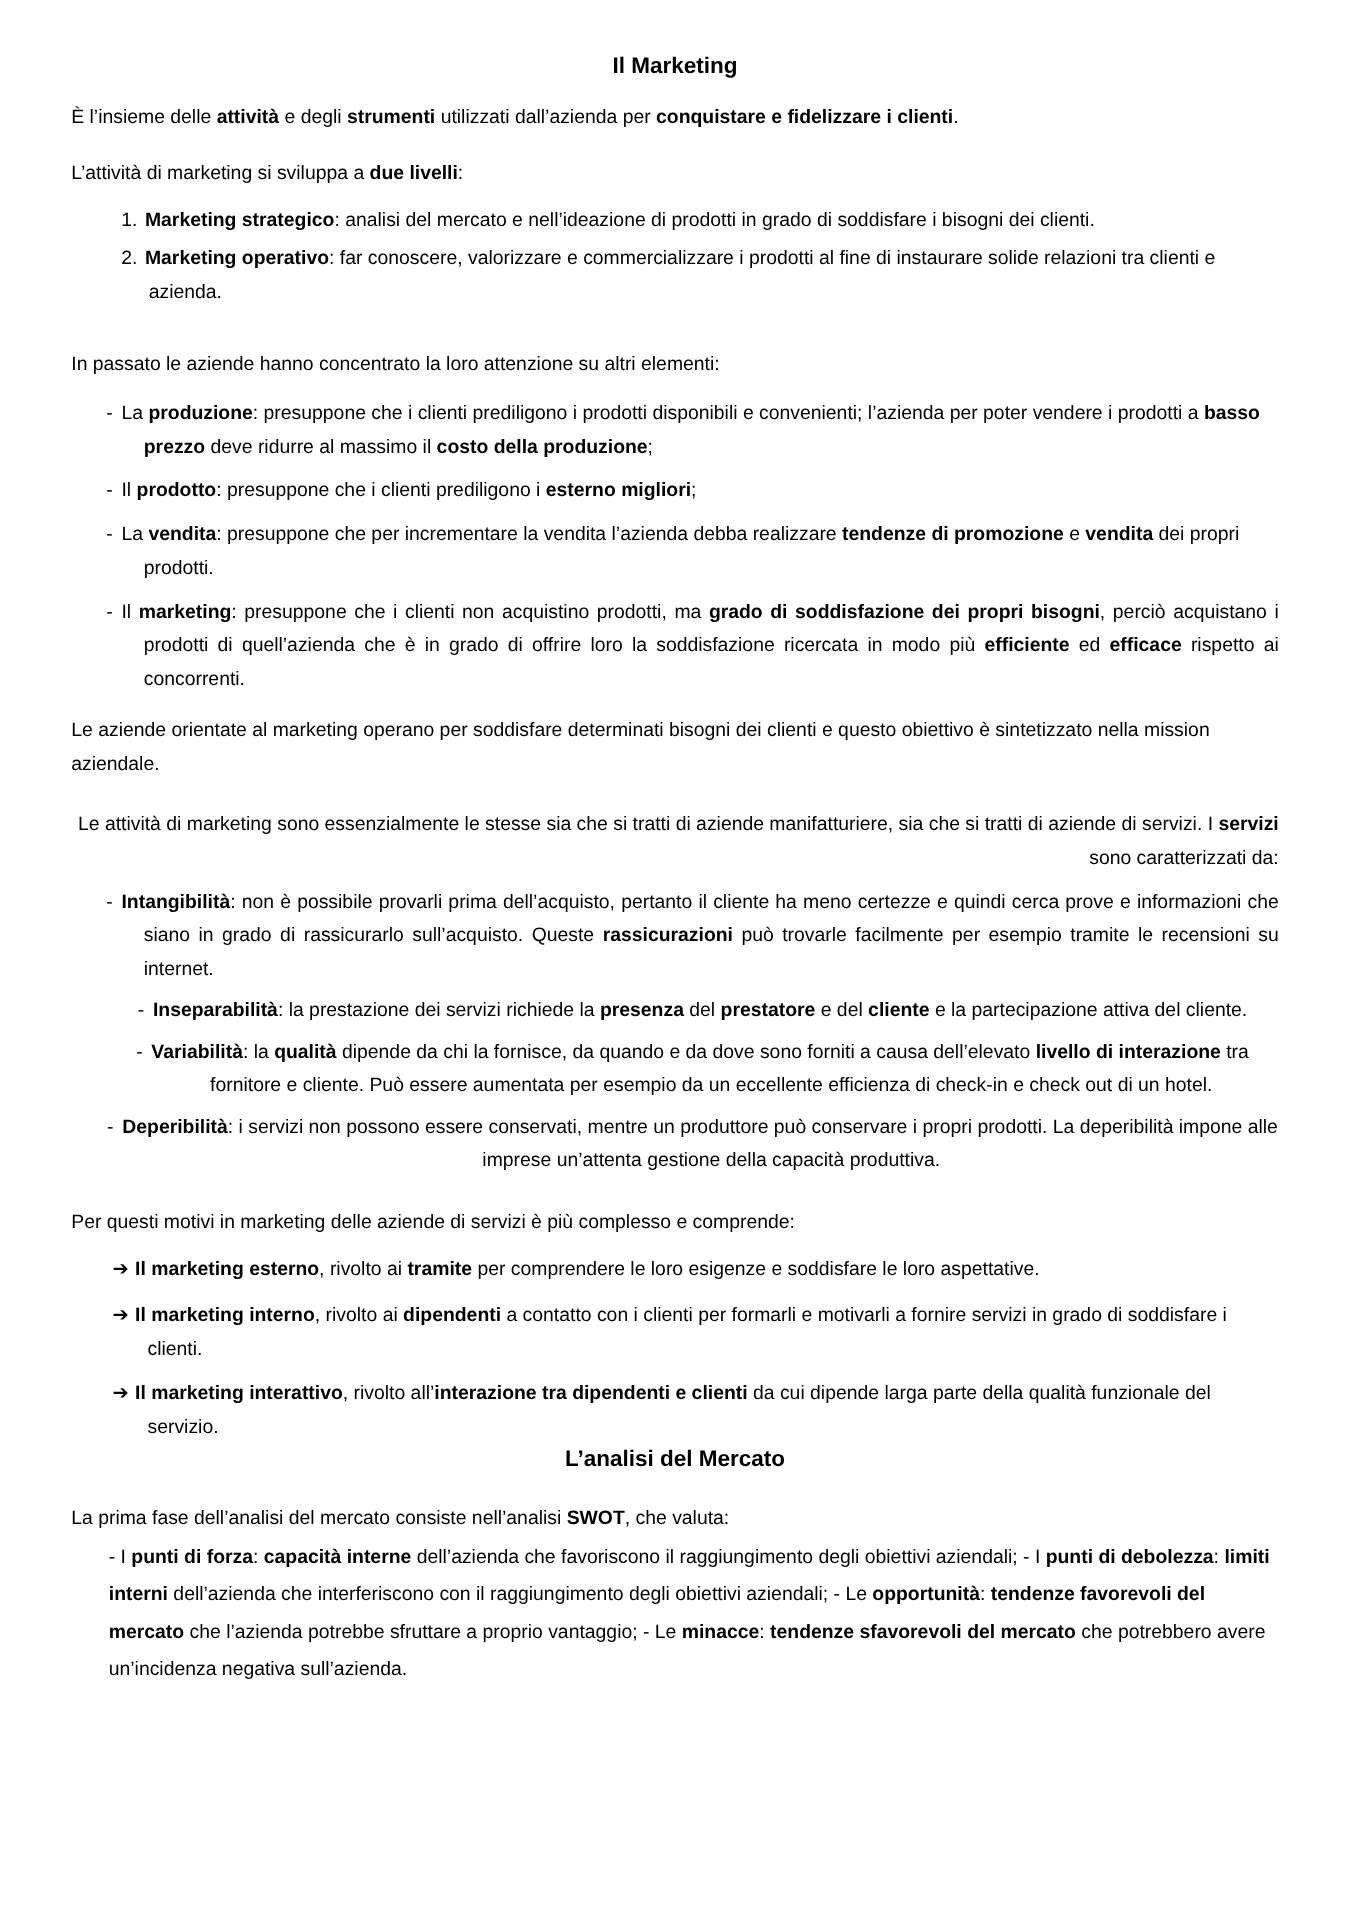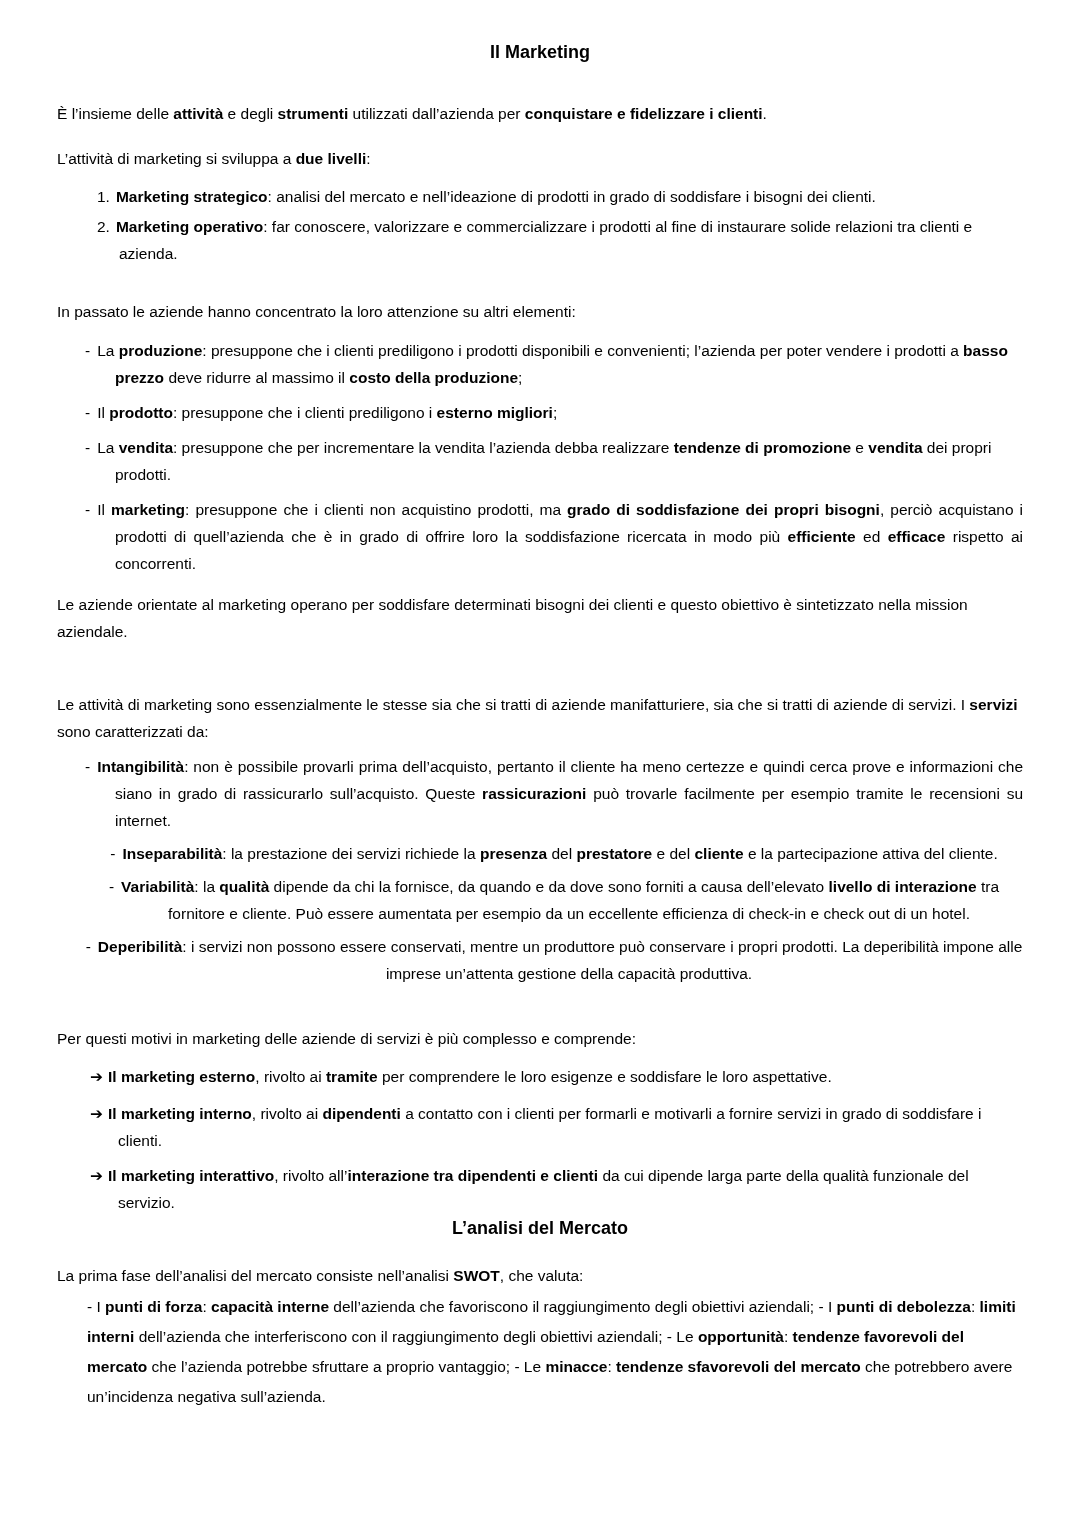--- a/index.html
+++ b/index.html
@@ -17,21 +17,21 @@
     font-size: 15.5px;
     line-height: 27px;
     background: #ffffff;
   }
   b { font-weight: 700; }
   .title {
     font-size: 18px;
     line-height: 24px;
     font-weight: 700;
     text-align: center;
-    margin: 0 0 36px 0;
+    margin: 0 0 16px 0;
   }
   .h2 {
     font-size: 18px;
     line-height: 24px;
     font-weight: 700;
     text-align: center;
     margin: 0;
   }
   .p { margin: 0; }
   .just { text-align: justify; }
@@ -49,22 +49,22 @@
   
   .mt3  { margin-top: 3px; }
   .mt6  { margin-top: 6px; text-align: center; }
   .mt8  { margin-top: 8px; }
   .mt10 { margin-top: 10px; }
   .mt11 { margin-top: 11px; }
   .mt12 { margin-top: 12px; }
   .mt14 { margin-top: 14px; }
   .mt18 { margin-top: 18px; }
   .mt22 { margin-top: 22px; }
-  .mt26 { margin-top: 38px; }
-  .mt29 { margin-top: 46px; }
+  .mt26 { margin-top: 22px; }
+  .mt29 { margin-top: 21px; text-align: right; }
   .mt31 { margin-top: 31px; }
 </style>
 </head>
 <body>
 
 <div class="page">
 
   <h1 class="title">Il Marketing</h1>
 
   <p class="p">È l’insieme delle <b>attività</b> e degli <b>strumenti</b> utilizzati dall’azienda per <b>conquistare e fidelizzare i clienti</b>.</p>

